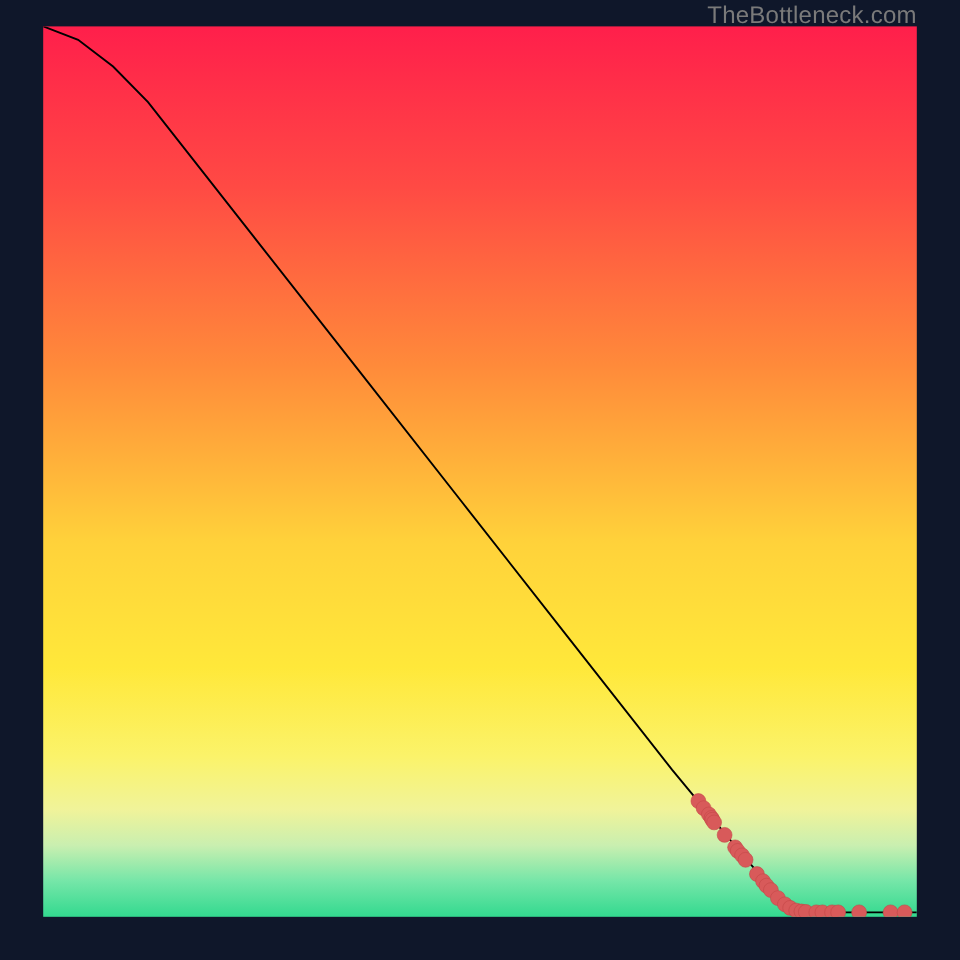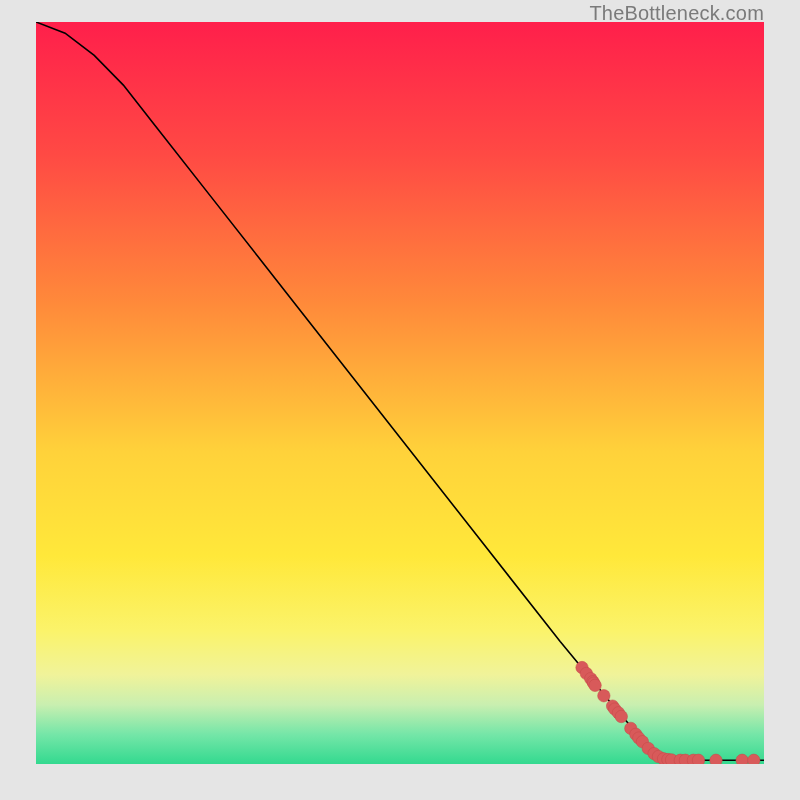--- a/index.html
+++ b/index.html
@@ -10,21 +10,21 @@
     background: #000;
     overflow: hidden;
     font-family: Arial, Helvetica, sans-serif;
   }
   .frame {
     position: absolute;
     left: 0;
     top: 0;
     width: 800px;
     height: 800px;
-    background: #e5e5e5;
+    background: #0f172a;
     text-align: right;
   }
   .plot {
     position: absolute;
     left: 36px;
     top: 22px;
     width: 728px;
     height: 742px;
     
     background: linear-gradient(

